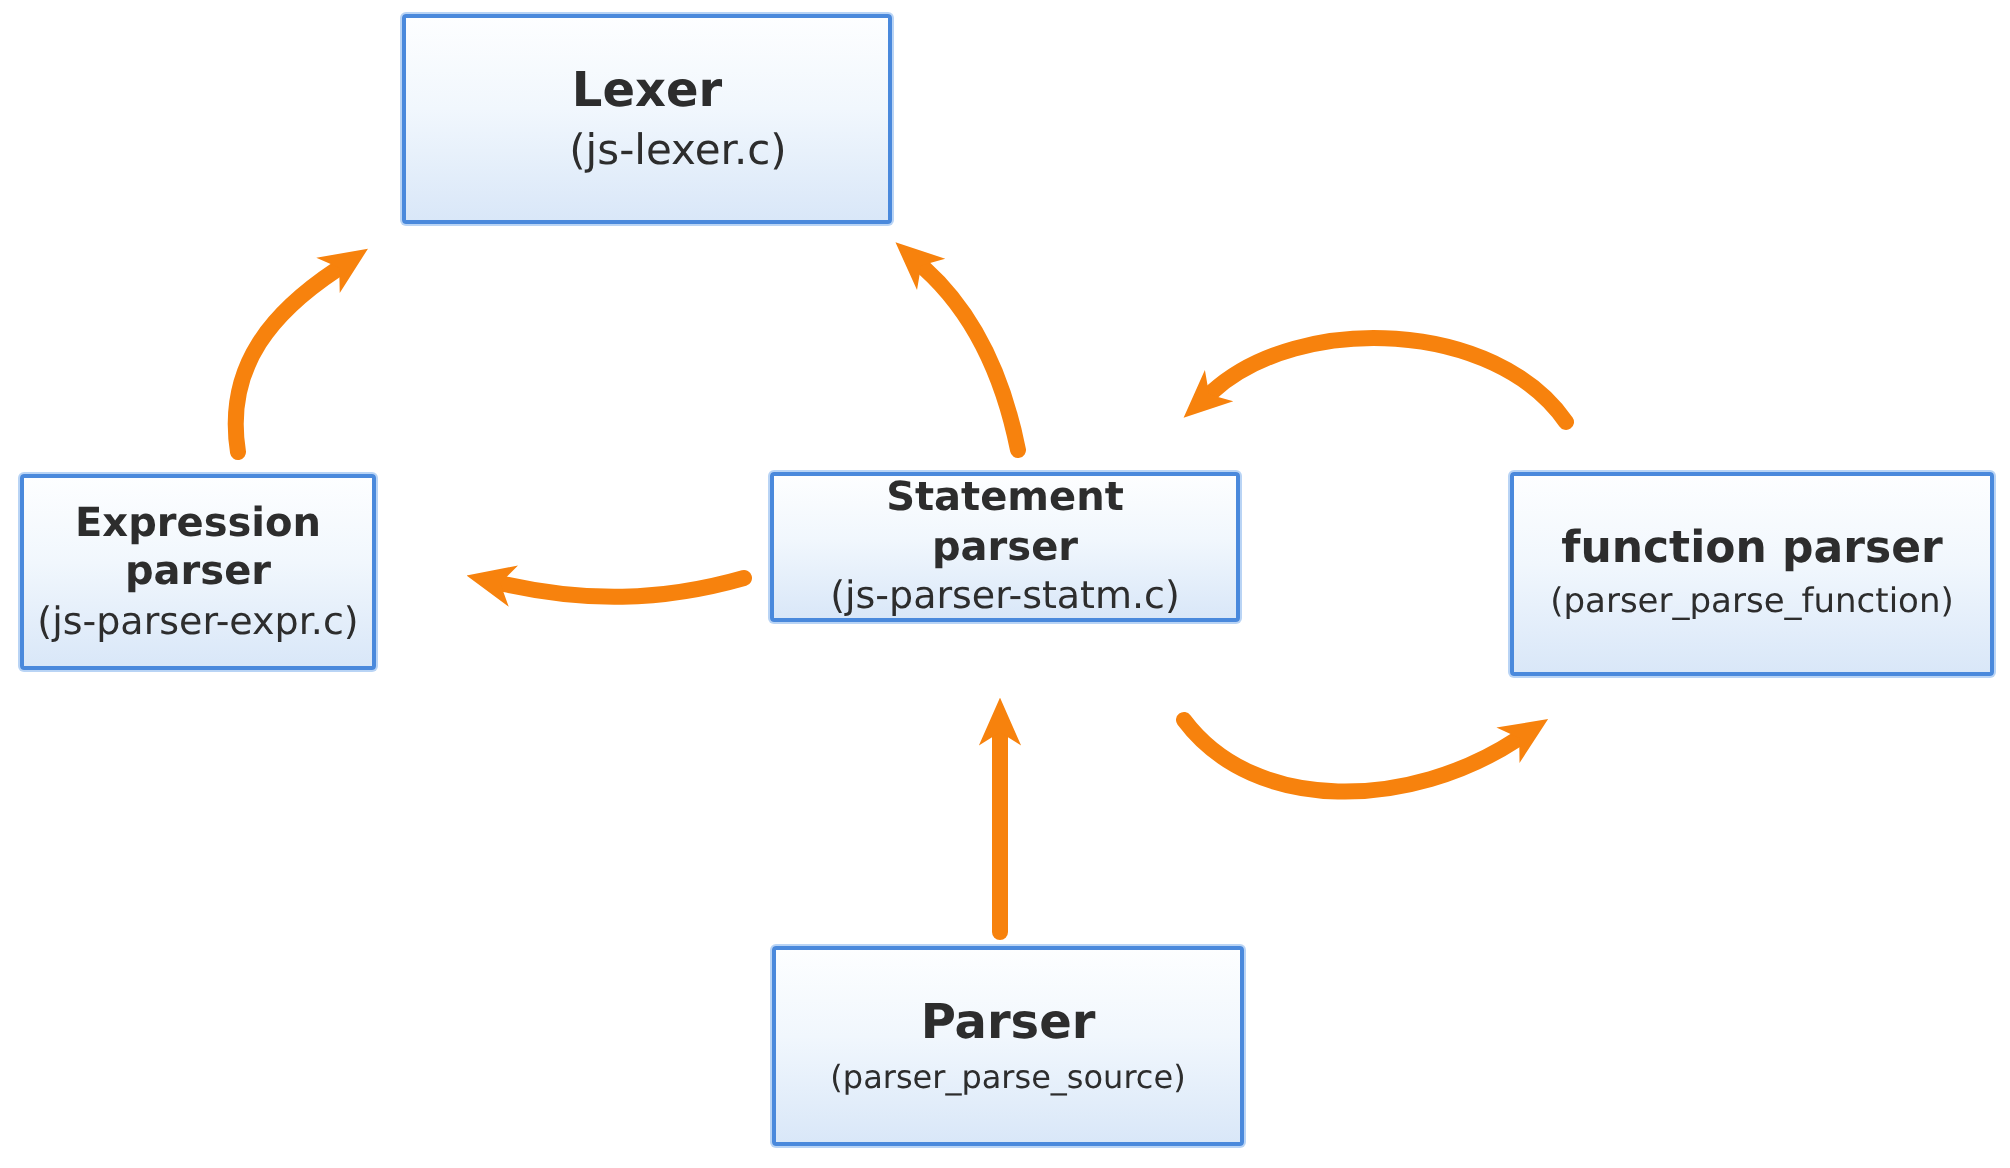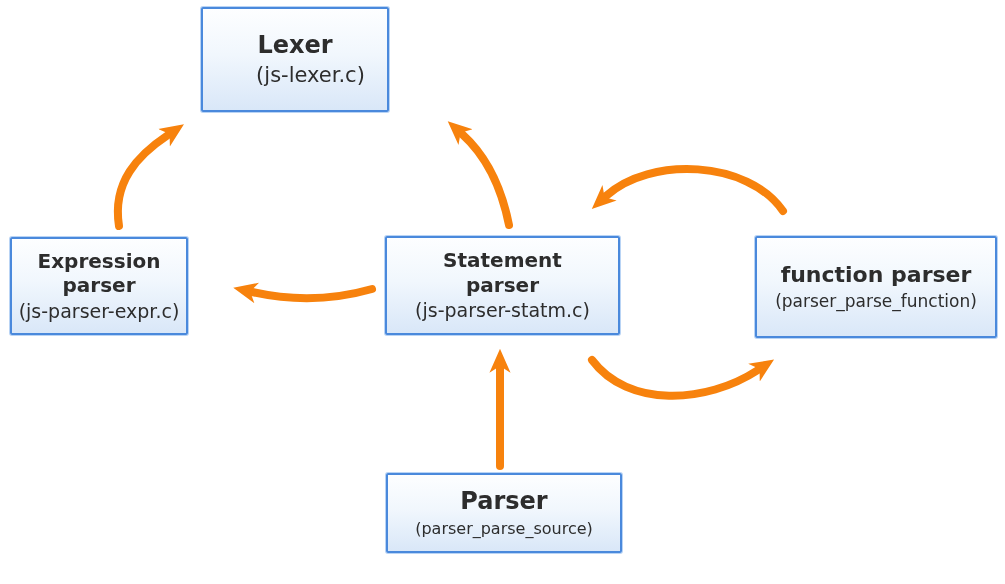--- a/index.html
+++ b/index.html
@@ -39,25 +39,25 @@
     text-align: center;
     color: var(--text);
     background: linear-gradient(180deg, #fdfeff 0%, #f1f7fd 45%, #d9e7f8 100%);
     border: 2px solid var(--node-border);
     box-shadow: 0 0 0 1px #b9d4f5;
     border-radius: 2px;
   }
   .node-title { font-weight: bold; line-height: 1.22; }
   .node-subtitle { font-weight: normal; line-height: 1.25; margin-top: 2px; }
 
-  .node-lexer     { left: 201px; top: 7px;   width: 188px; height: 105px; }
+  .node-lexer     { left: 201px; top: 7px;   width: 245px; height: 105px; }
   .node-expression{ left: 10px;  top: 237px; width: 178px; height: 98px;  }
-  .node-statement { left: 385px; top: 236px; width: 235px; height: 99px;  }
+  .node-statement { left: 385px; top: 236px; width: 235px; height: 75px;  }
   .node-function  { left: 755px; top: 236px; width: 242px; height: 102px; }
-  .node-parser    { left: 386px; top: 473px; width: 236px; height: 80px; }
+  .node-parser    { left: 386px; top: 473px; width: 236px; height: 100px; }
 
   .node-lexer .node-title      { font-size: 24px; }
   .node-lexer .node-subtitle   { font-size: 21px; margin-left: 31px; }
   .node-expression .node-title { font-size: 20px; max-width: 150px; }
   .node-expression .node-subtitle { font-size: 19px; }
   .node-statement .node-title  { font-size: 20px; max-width: 150px; }
   .node-statement .node-subtitle { font-size: 19px; text-align: center; }
   .node-function .node-title   { font-size: 22px; }
   .node-function .node-subtitle{ font-size: 17px; }
   .node-parser .node-title     { font-size: 24px; }

